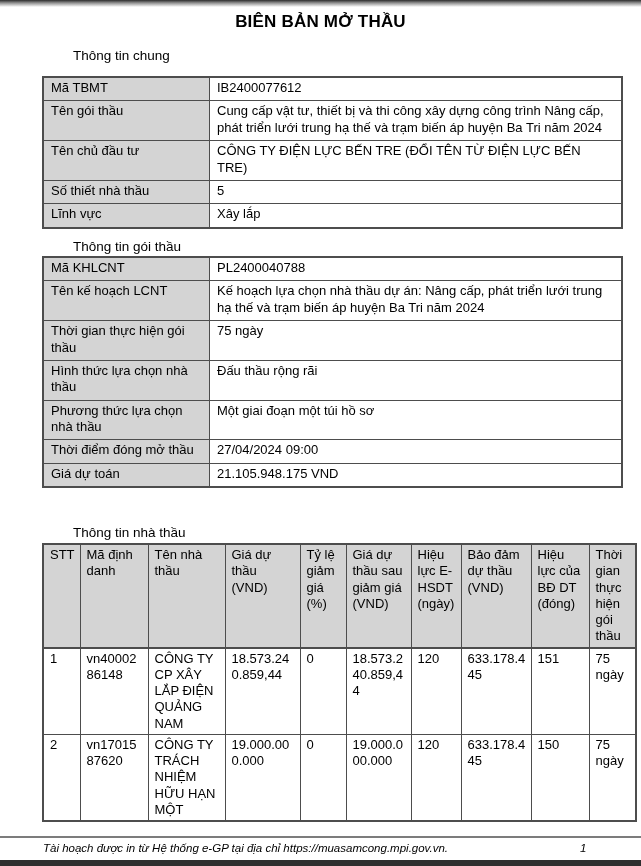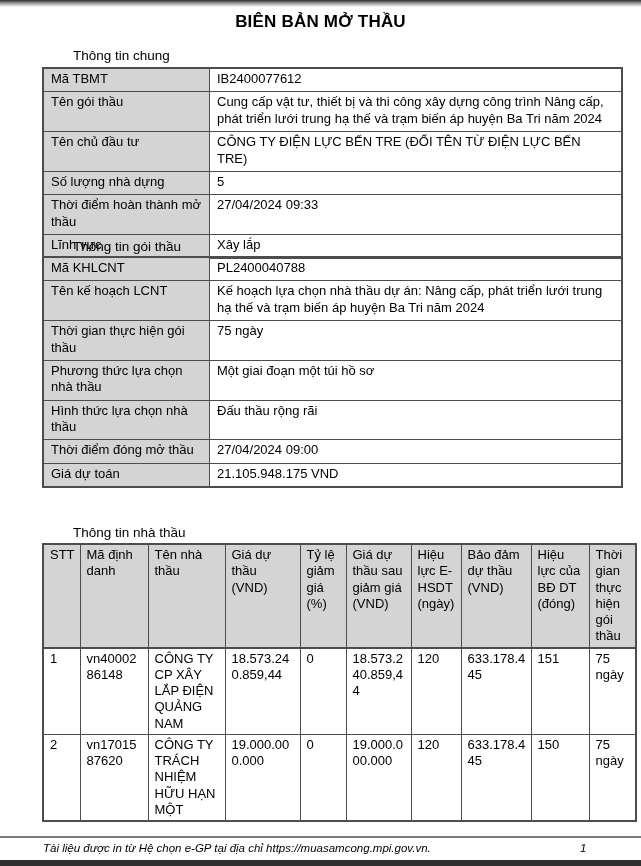--- a/index.html
+++ b/index.html
@@ -54,41 +54,37 @@
 </head>
 <body>
 
 <div class="page">
 
   <div class="top-shadow"></div>
 
   <div class="doc-title">BIÊN BẢN MỞ THẦU</div>
 
   <div class="abs sec-heading" style="top:48px">Thông tin chung</div>
-  <table class="kv abs" style="top:67px">
+  <table class="kv abs" style="top:76px">
     <tbody>
         <tr>
       <td class="lbl">Mã TBMT</td>
       <td>IB2400077612</td>
     </tr>
     <tr>
       <td class="lbl">Tên gói thầu</td>
       <td>Cung cấp vật tư, thiết bị và thi công xây dựng công trình Nâng cấp, phát triển lưới trung hạ thế và trạm biến áp huyện Ba Tri năm 2024</td>
     </tr>
     <tr>
       <td class="lbl">Tên chủ đầu tư</td>
       <td>CÔNG TY ĐIỆN LỰC BẾN TRE (ĐỔI TÊN TỪ ĐIỆN LỰC BẾN TRE)</td>
     </tr>
     <tr>
-      <td class="lbl">Số lượng nhà dựng</td>
+      <td class="lbl">Số thiết nhà thầu</td>
       <td>5</td>
-    </tr>
-    <tr>
-      <td class="lbl">Thời điểm hoàn thành mở thầu</td>
-      <td>27/04/2024 09:33</td>
     </tr>
     <tr>
       <td class="lbl">Lĩnh vực</td>
       <td>Xây lắp</td>
     </tr>
   </tbody>
     </table>
 
   <div class="abs sec-heading" style="top:239px">Thông tin gói thầu</div>
   <table class="kv abs" style="top:256px">
@@ -99,26 +95,26 @@
     </tr>
     <tr>
       <td class="lbl">Tên kế hoạch LCNT</td>
       <td>Kế hoạch lựa chọn nhà thầu dự án: Nâng cấp, phát triển lưới trung hạ thế và trạm biến áp huyện Ba Tri năm 2024</td>
     </tr>
     <tr>
       <td class="lbl">Thời gian thực hiện gói thầu</td>
       <td>75 ngày</td>
     </tr>
     <tr>
+      <td class="lbl">Hình thức lựa chọn nhà thầu</td>
+      <td>Đấu thầu rộng rãi</td>
+    </tr>
+    <tr>
       <td class="lbl">Phương thức lựa chọn nhà thầu</td>
       <td>Một giai đoạn một túi hồ sơ</td>
-    </tr>
-    <tr>
-      <td class="lbl">Hình thức lựa chọn nhà thầu</td>
-      <td>Đấu thầu rộng rãi</td>
     </tr>
     <tr>
       <td class="lbl">Thời điểm đóng mở thầu</td>
       <td>27/04/2024 09:00</td>
     </tr>
     <tr>
       <td class="lbl">Giá dự toán</td>
       <td>21.105.948.175 VND</td>
     </tr>
   </tbody>
@@ -175,18 +171,18 @@
         <td>120</td>
         <td class="brk">633.178.445</td>
         <td>150</td>
         <td>75 ngày</td>
       </tr>
     </tbody>
   </table>
 
   <div class="footer-sep"></div>
   <div class="footer-row">
-    <span class="footer-note">Tài liệu được in từ Hệ chọn e-GP tại địa chỉ https://muasamcong.mpi.gov.vn.</span>
+    <span class="footer-note">Tài hoạch được in từ Hệ thống e-GP tại địa chỉ https://muasamcong.mpi.gov.vn.</span>
     <span class="footer-page">1</span>
   </div>
   <div class="bottom-bar"></div>
 
 </div>
 
 </body></html>

